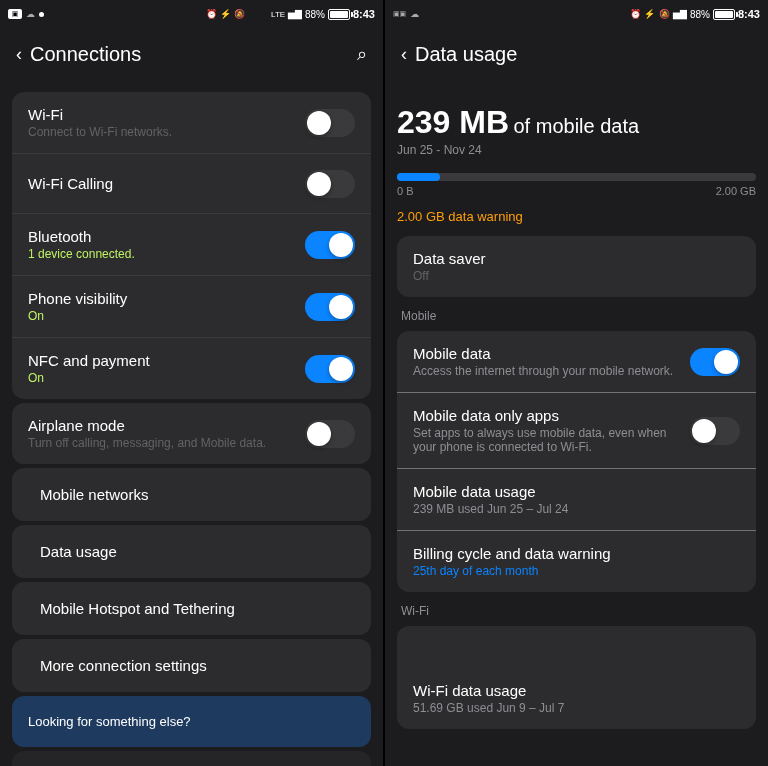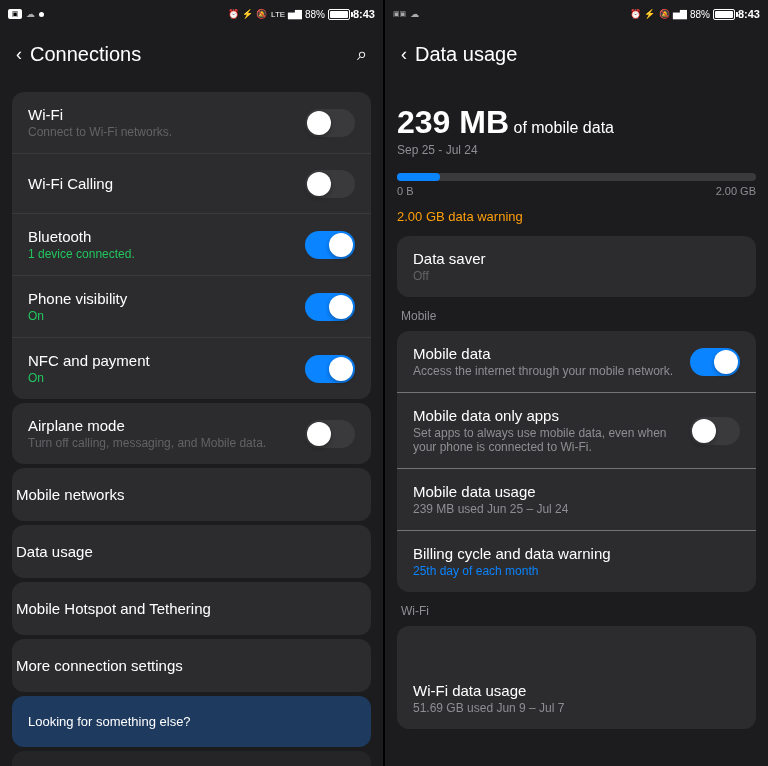--- a/index.html
+++ b/index.html
@@ -158,21 +158,21 @@
       font-weight: 400;
     }
 
     .settings-item-subtitle {
       color: #636366;
       font-size: 12px;
       margin-top: 2px;
     }
 
     .settings-item-subtitle.blue {
-      color: #22c55e;
+      color: #bef264;
     }
 
     
     .toggle {
       width: 50px;
       height: 28px;
       border-radius: 14px;
       position: relative;
       flex-shrink: 0;
       cursor: pointer;
@@ -198,21 +198,21 @@
     }
 
     .toggle.off .toggle-knob { left: 2px; }
     .toggle.on .toggle-knob { left: 24px; }
 
     
     .single-item {
       background: #2c2c2e;
       border-radius: 12px;
       margin: 4px 12px;
-      padding: 18px 4px;
+      padding: 18px 28px;
     }
 
     .single-item-title {
       color: #fff;
       font-size: 15px;
     }
 
     
     .highlight-item {
       background: #1e3a5f;
@@ -329,21 +329,21 @@
   <div class="status-bar">
     <div class="status-bar-left">
       <div class="status-icon" style="font-size:7px;background:#fff;color:#000;padding:1px;border-radius:2px;">▣</div>
       <div style="color:#aaa;font-size:9px;">☁</div>
       <div style="width:5px;height:5px;background:#fff;border-radius:50%;"></div>
     </div>
     <div class="status-bar-right">
       <span style="font-size:9px;">⏰</span>
       <span style="font-size:9px;">⚡</span>
       <span style="font-size:9px;">🔕</span>
-      <span style="font-size:8px;">LTE</span>
+      <span style="font-size:8px;margin-left:22px;">LTE</span>
       <span style="font-size:9px;">▅▇</span>
       <span style="font-size:10px;">88%</span>
       <div class="battery-icon">
         <div class="battery-fill" style="width:18px;"></div>
       </div>
       <span style="font-size:11px;font-weight:bold;">8:43</span>
     </div>
   </div>
 
   <div class="page-header">
@@ -476,23 +476,23 @@
       <span class="page-title">Data usage</span>
     </div>
   </div>
 
   <div class="content">
     <div class="data-usage-content">
 
       <div class="data-amount">
         <div>
           <span style="color:#fff;font-size:32px;font-weight:700;">239 MB</span>
-          <span style="color:#fff;font-size:16px;font-weight:400;">of mobile data</span>
-        </div>
-        <div class="data-date-range">Sep 25 - Jul 24</div>
+          <span style="color:#fff;font-size:20px;font-weight:400;">of mobile data</span>
+        </div>
+        <div class="data-date-range">Jun 25 - Nov 24</div>
       </div>
 
       <div class="progress-container">
         <div class="progress-bar-bg">
           <div class="progress-bar-fill"></div>
         </div>
         <div class="progress-labels">
           <span class="progress-label">0 B</span>
           <span class="progress-label">2.00 GB</span>
         </div>

